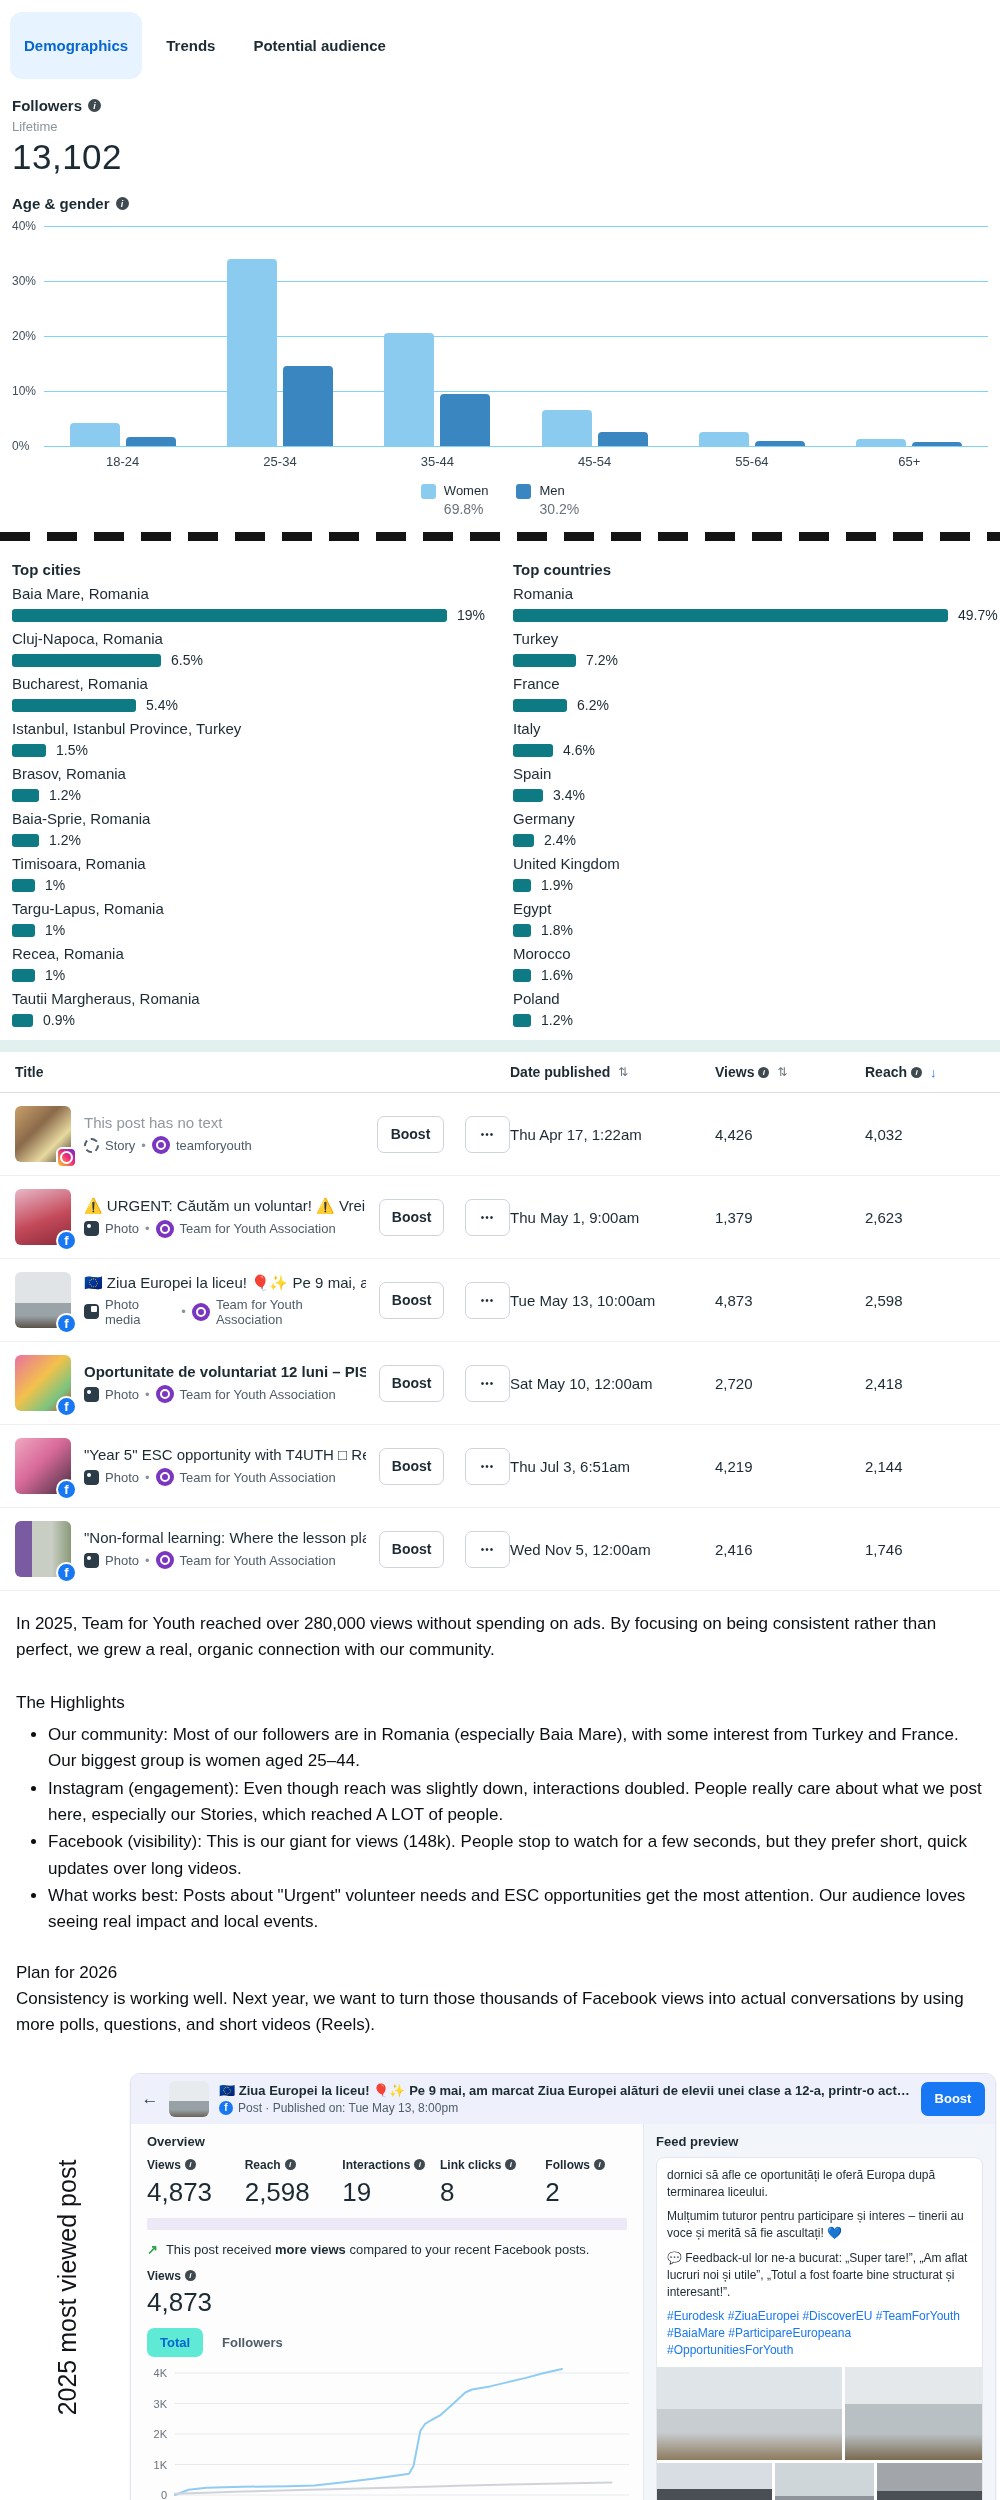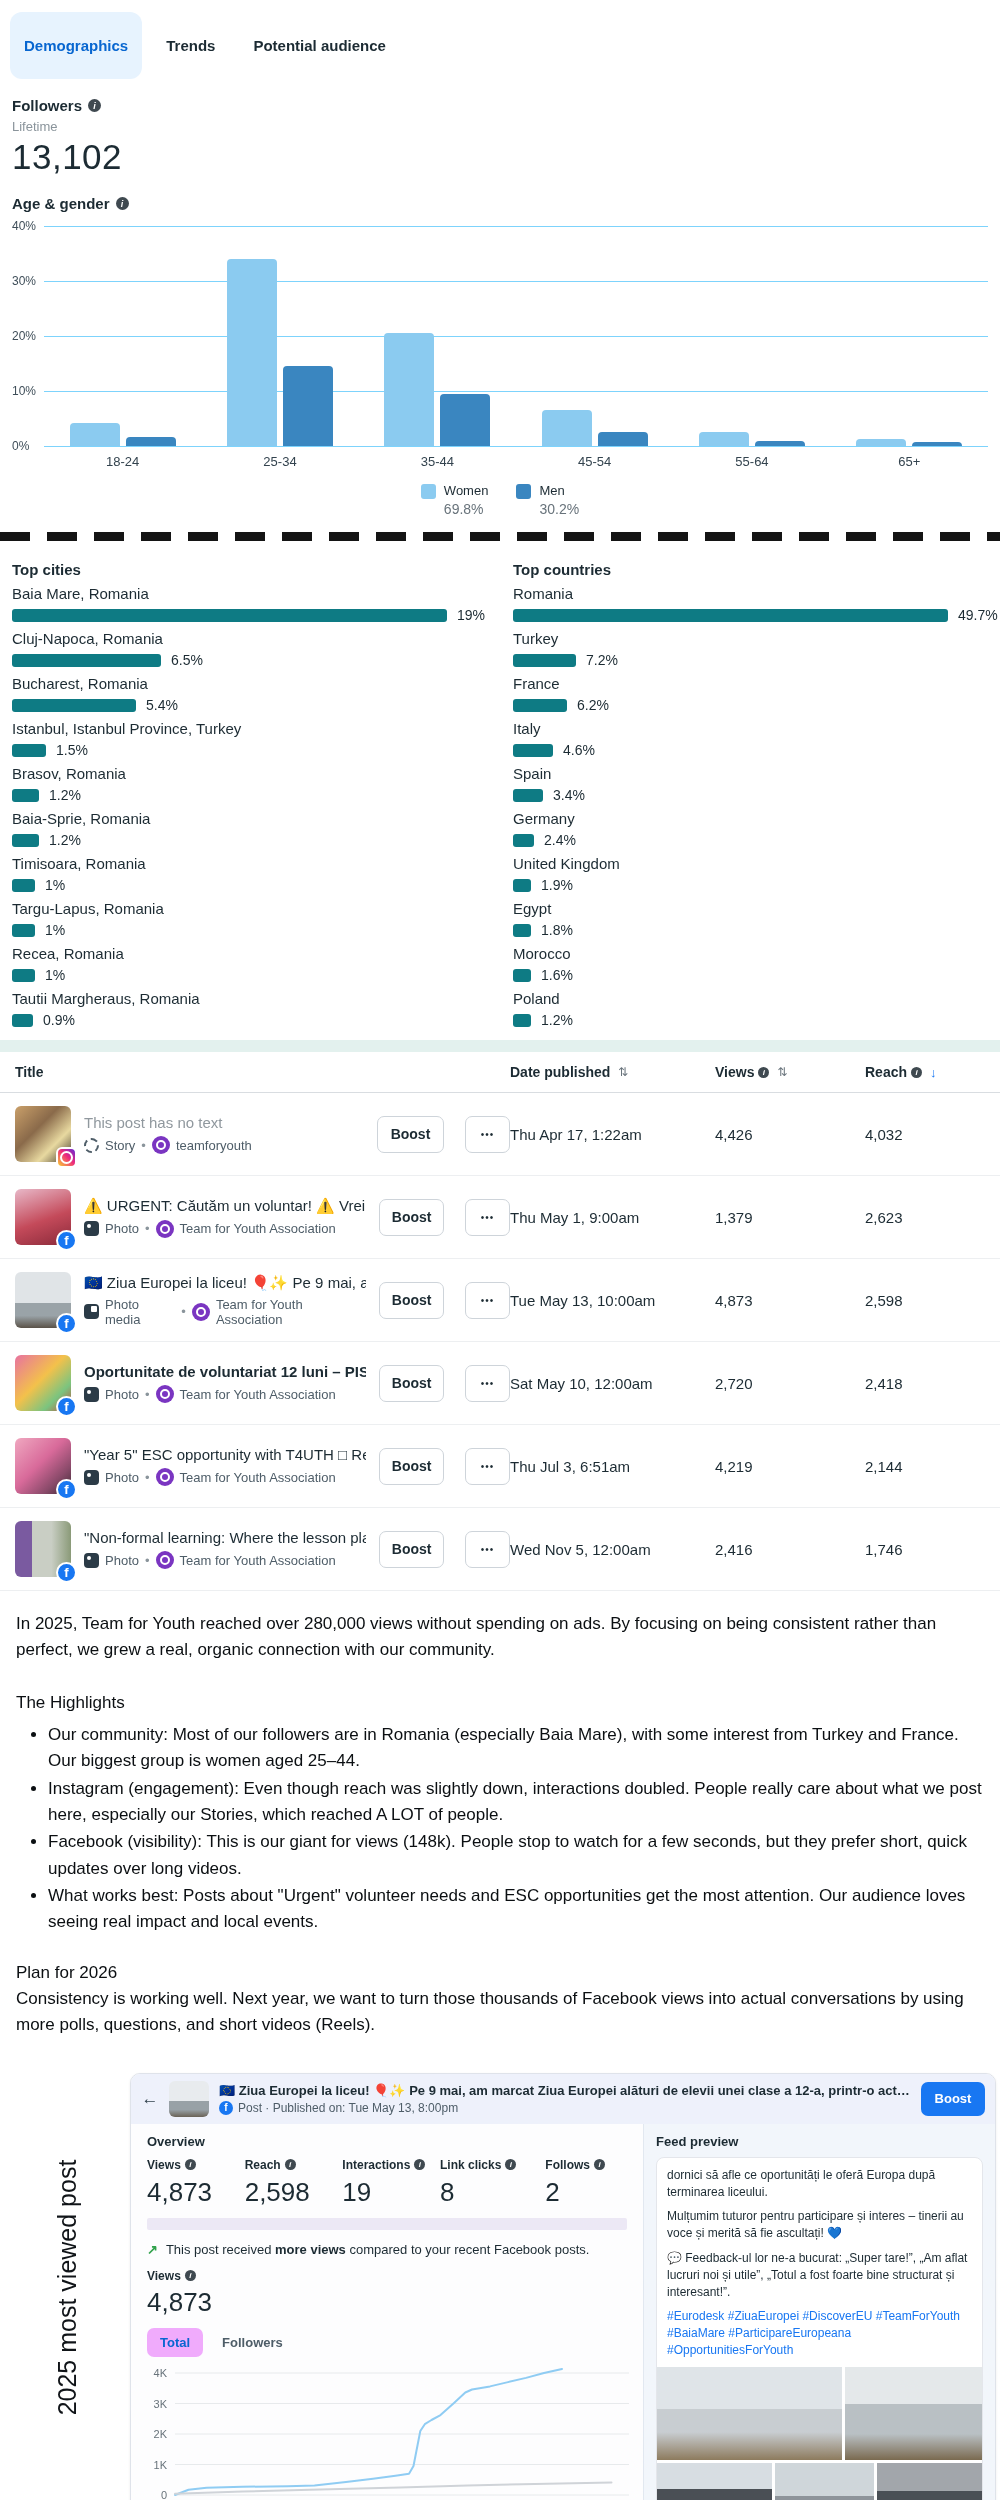--- a/index.html
+++ b/index.html
@@ -124,21 +124,21 @@
   .ov-label .info-dot{width:11px;height:11px;font-size:8px}
   .ov-value{font-size:26px;margin-top:5px}
   .lav-strip{height:12px;background:#ece8f5;margin:10px 16px 8px 0;border-radius:2px}
   .bm-line{display:flex;gap:8px;align-items:center;font-size:13px;margin-top:12px}
   .growth{color:#31a24c;font-weight:700}
   .v-label{font-size:12px;font-weight:700;display:flex;gap:4px;align-items:center;margin-top:12px}
   .v-label .info-dot{width:11px;height:11px;font-size:8px}
   .v-value{font-size:26px;margin-top:4px}
   .v-tabs{display:flex;gap:6px;margin-top:10px}
   .v-tab{font-size:13px;font-weight:700;padding:7px 13px;border-radius:7px;color:#4e5d68;background:none;border:none}
-  .v-tab.active{background:#f0abfc;color:#0866d0}
+  .v-tab.active{background:#5eead4;color:#0866d0}
   .lc-wrap{margin-top:6px}
   .w-right{flex:1;border-left:1px solid #e2e8f0;background:#f2f6fb;padding:10px 12px;box-sizing:border-box;min-width:0}
   .fp-title{font-size:13px;font-weight:700}
   .fp-card{background:#fff;border:1px solid #e4e6eb;border-radius:8px;margin-top:8px;font-size:12px;
            line-height:1.4;color:#1c2b33;overflow:hidden}
   .fp-text{padding:9px 10px 0}
   .fp-text p{margin:0 0 8px}
   .fp-tags{color:#1877f2;margin:0 0 9px}
   .fp-row{display:flex;gap:3px}
   .fp-row + .fp-row{margin-top:3px}

